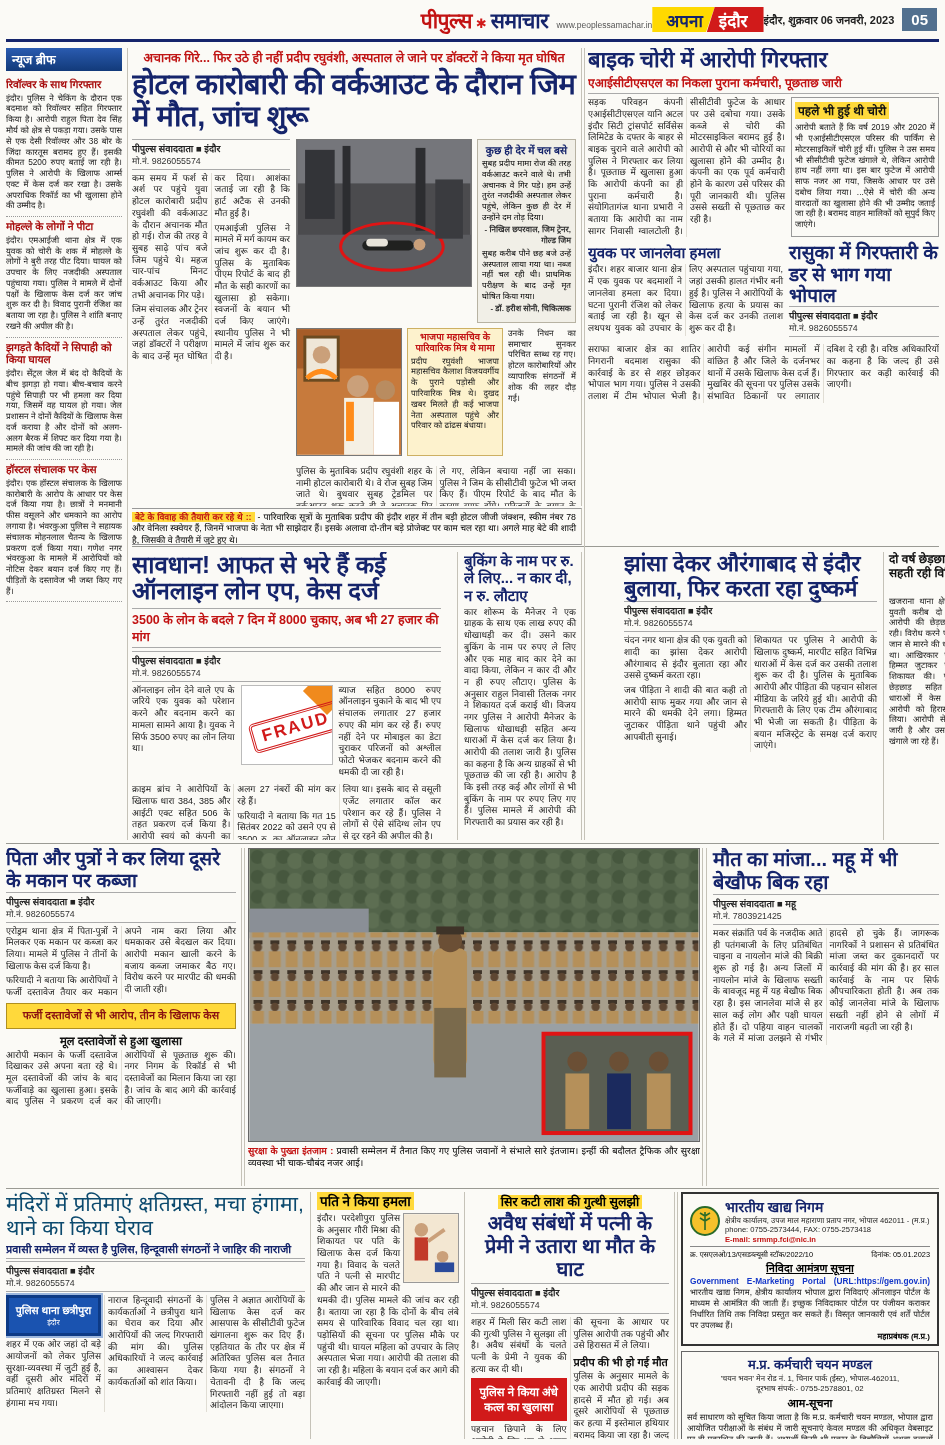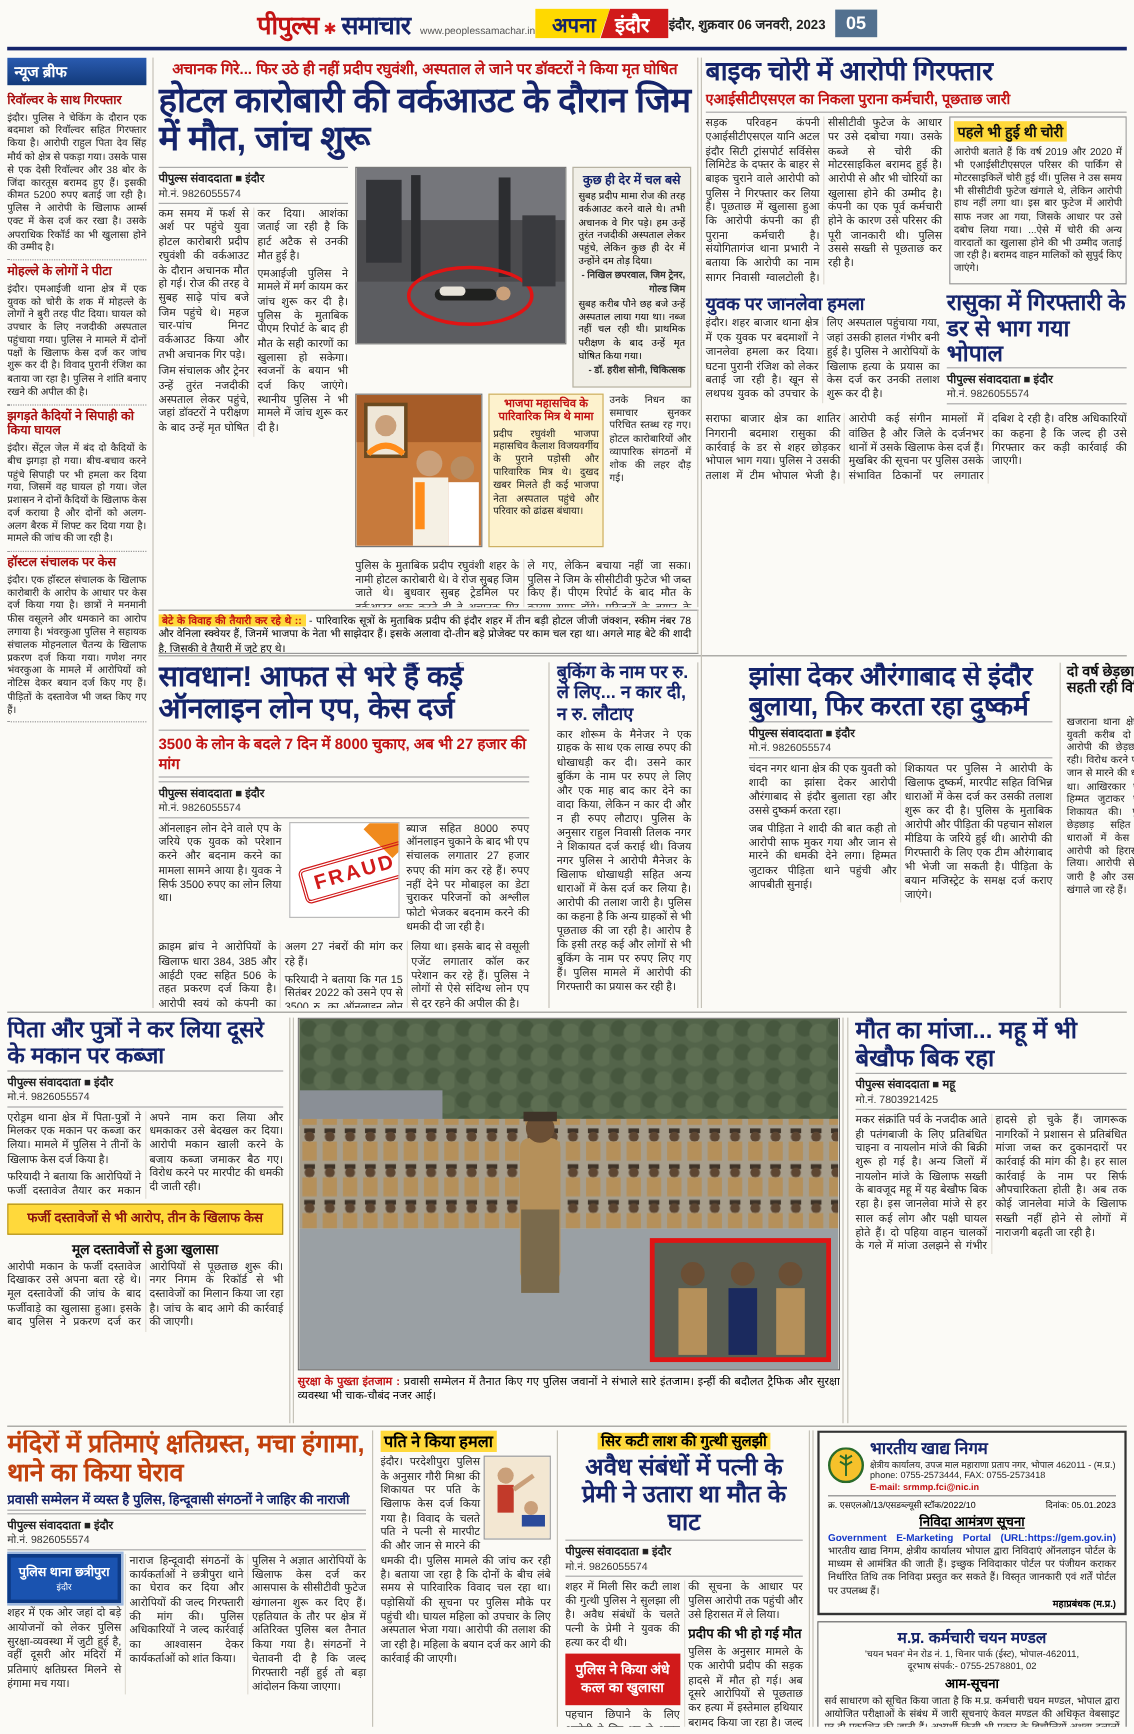--- a/index.html
+++ b/index.html
@@ -1,21 +1,21 @@
 <!DOCTYPE html>
 <html lang="hi"><head>
 <meta charset="utf-8">
 <style>
   * { margin:0; padding:0; box-sizing:border-box; }
   body { background:#d8d8d4; font-family:"Liberation Sans","DejaVu Sans",sans-serif; }
   .page { position:relative; width:945px; height:1445px; margin:0 auto; background:#fbfaf6; overflow:hidden; }
 
   
   .masthead { position:absolute; top:4px; left:6px; right:6px; height:38px;
-    display:flex; align-items:center; justify-content:center;
+    display:flex; align-items:center; justify-content:flex-end;
     border-bottom:3px solid #15246b; padding:0 2px 4px 2px; }
   .logo-wrap { display:flex; align-items:baseline; gap:4px; }
   .logo-red { font-size:21px; font-weight:800; color:#c21313; letter-spacing:-.5px;}
   .logo-blue { font-size:21px; font-weight:800; color:#15246b; letter-spacing:-.5px;}
   .logo-flower { color:#d11a1a; font-size:13px; }
   .site { font-size:8.5px; color:#555; margin-left:4px; }
   .edition { display:flex; height:25px; font-weight:800; align-items:stretch; }
   .ed-left { background:#ffd900; color:#15246b; font-size:17px; padding:2px 12px 0 14px;
     clip-path:polygon(0 0,100% 0,86% 100%,0 100%); }
   .ed-right { background:#d11a1a; color:#fff; font-size:17px; padding:2px 16px 0 12px;
@@ -25,21 +25,21 @@
   .pageno { background:#52708f; color:#fff; font-size:15px; font-weight:800; padding:3px 9px; }
 
   
   .art { position:absolute; overflow:hidden; }
   .bsm { font-size:9px; line-height:1.3; text-align:justify; color:#1a1a1a; }
   .bxs { font-size:8.3px; line-height:1.3; text-align:justify; color:#1a1a1a; }
   .cols2 { column-count:2; column-gap:7px; column-rule:1px solid #e0ddd4; }
   .cols3 { column-count:3; column-gap:7px; column-rule:1px solid #e0ddd4; }
   .bsm p, .bxs p { margin-bottom:3px; }
   .h-navy { color:#15246b; font-weight:800; }
-  .h-red  { color:#c2410c; font-weight:700; }
+  .h-red  { color:#0c4a6e; font-weight:400; }
   .sub-red { color:#c21313; font-weight:700; }
   .byline { font-size:9.5px; font-weight:700; color:#222; border-top:1px solid #aaa; padding-top:2px; }
   .phone  { font-size:8.8px; color:#333; border-bottom:1px solid #aaa; padding-bottom:2px; margin-bottom:3px; }
   .hl-yellow { background:#ffd93b; padding:0 3px; -webkit-box-decoration-break:clone; box-decoration-break:clone; }
   .rule-h { position:absolute; height:1px; background:#9a9a94; }
   .rule-v { position:absolute; width:1px; background:#c5c2b8; }
 
   
   .rail { left:6px; top:48px; width:122px; height:792px; border-right:1px solid #c5c2b8; padding-right:5px; }
   .brief-bar { background:linear-gradient(180deg,#2a5bb0,#123a7a); color:#fff; font-size:12.5px;

